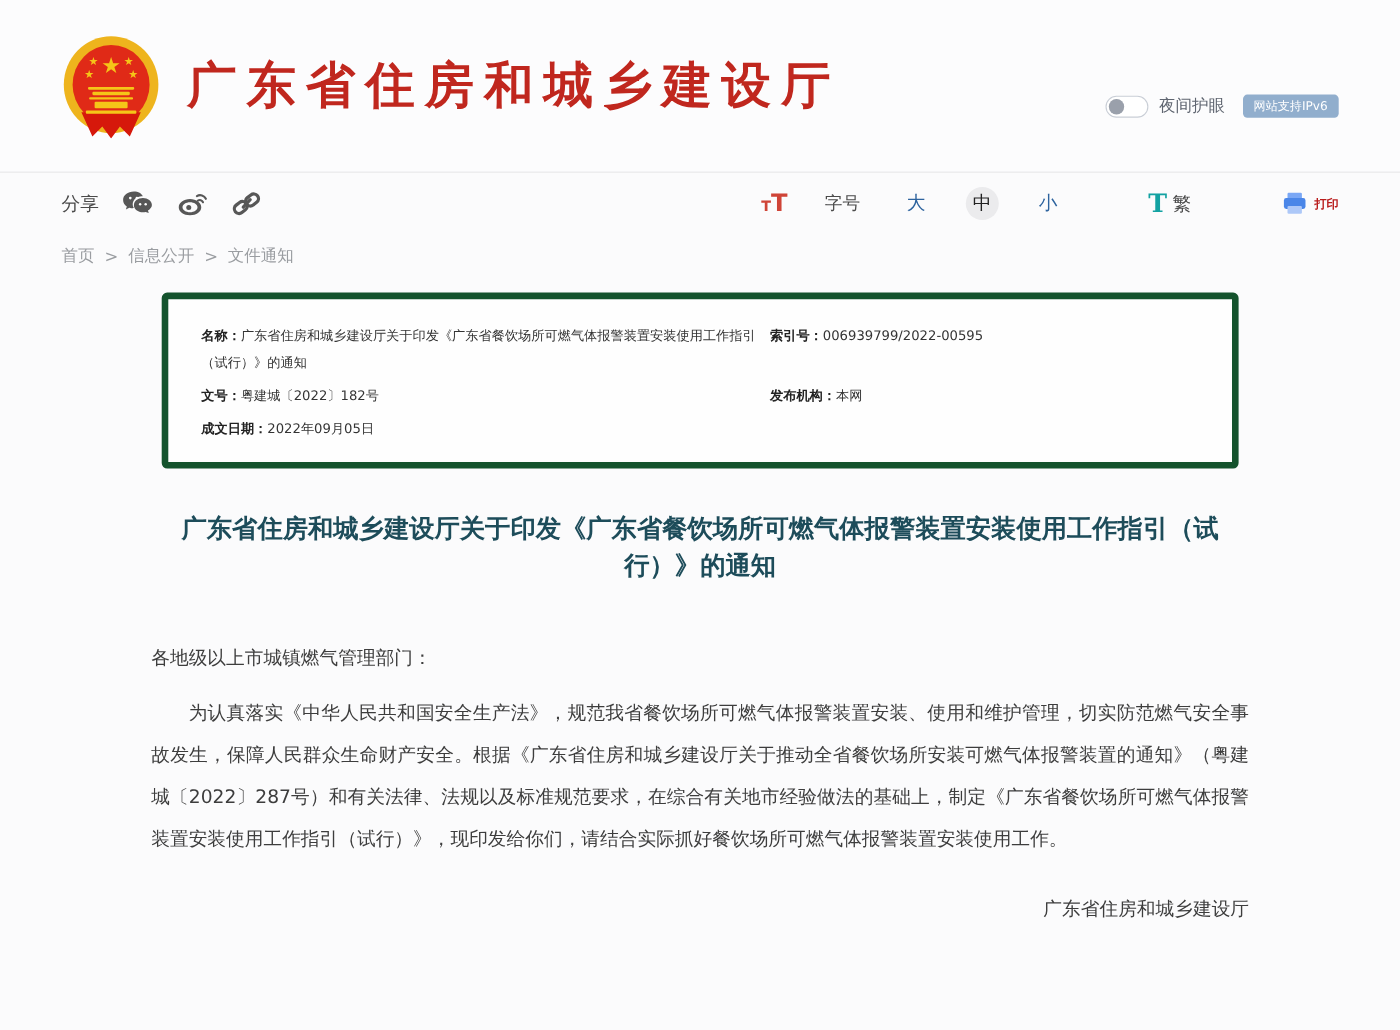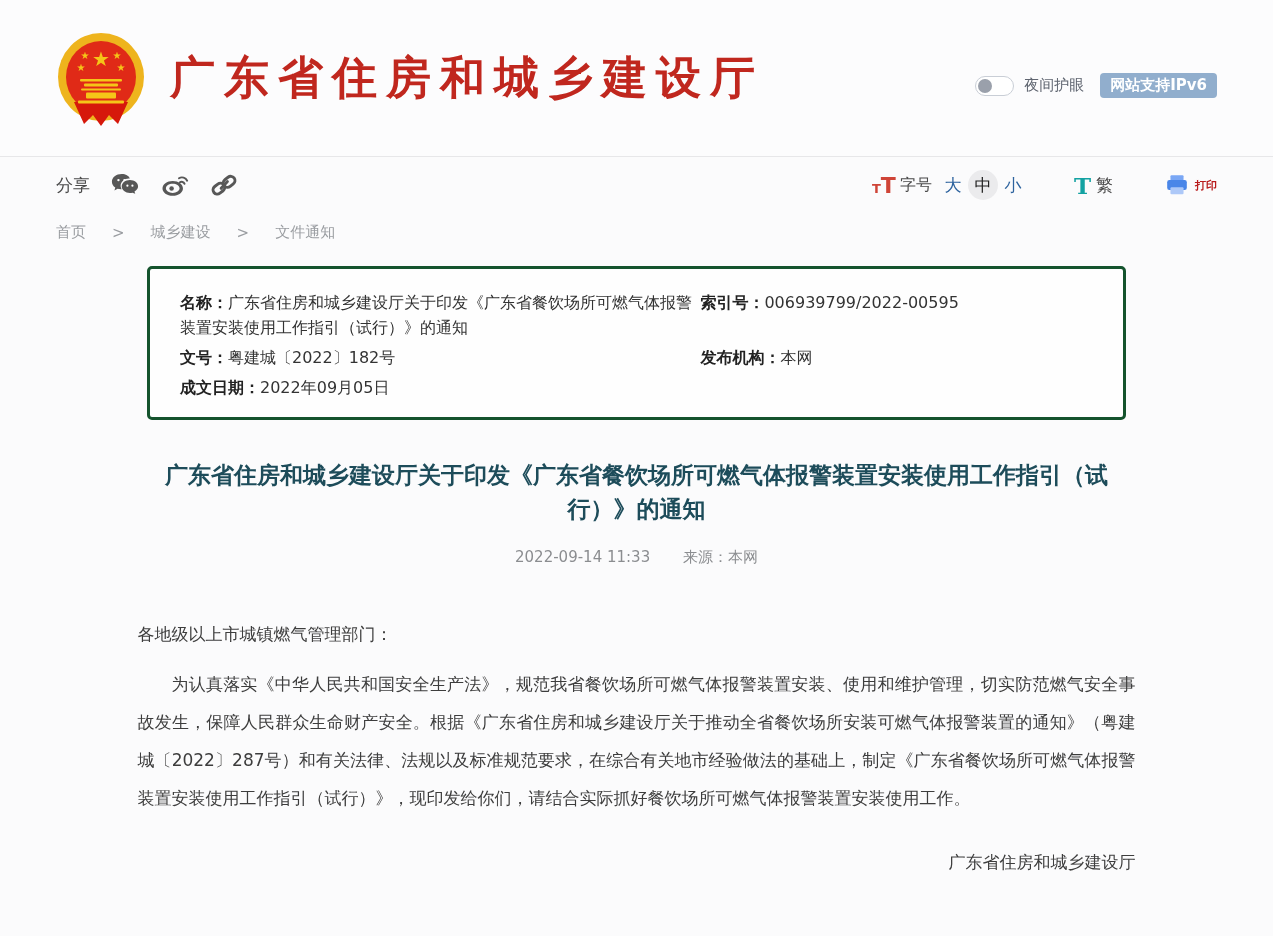--- a/index.html
+++ b/index.html
@@ -8,56 +8,56 @@
     font-family:"DejaVu Sans","Liberation Sans",sans-serif;
     background:#fbfbfc; color:#3d3d3d;
   }
   .page { width:1273px; min-height:936px; background:#fbfbfc; overflow:hidden; }
 
   
   .header { height:157px; background:#fcfcfd; border-bottom:1px solid #e7e7e9; position:relative; }
   .header-inner { display:flex; align-items:center; height:100%; padding:0 56px; }
   .logo { width:90px; height:94px; margin-top:2px; flex:0 0 auto; }
   .site-title { color:#c0271e; font-size:45px; font-weight:bold; letter-spacing:9px; margin-left:24px; white-space:nowrap; }
-  .header-right { position:absolute; right:56px; top:73px; display:flex; align-items:center; gap:10px; }
+  .header-right { position:absolute; right:56px; top:86px; display:flex; align-items:center; gap:10px; }
   .toggle { width:39px; height:20px; border:1px solid #c9ced6; border-radius:11px; background:#fff; position:relative; cursor:pointer; flex:0 0 auto; }
   .toggle-knob { position:absolute; left:2px; top:2px; width:14px; height:14px; border-radius:50%; background:#9aa0ab; }
   .night-label { color:#5f6570; font-size:15px; }
-  .ipv6-badge { background:#91aecd; color:#fff; font-size:15px; font-weight:bold; padding:3px 10px; border-radius:4px; margin-left:6px; }
+  .ipv6-badge { background:#91aecd; color:#fff; font-size:11px; font-weight:normal; padding:3px 10px; border-radius:4px; margin-left:6px; }
 
   
   .main { padding:0 56px; }
   .toolbar-row { display:flex; justify-content:space-between; align-items:center; margin-top:10px; height:36px; }
   .share-group { display:flex; align-items:center; gap:20px; }
   .share-label { color:#4a4a4a; font-size:17px; }
   .icon-btn { display:inline-flex; align-items:center; cursor:pointer; }
-  .controls-group { display:flex; align-items:center; }
+  .controls-group { display:flex; align-items:center;gap:30px; }
   .fontsize-icon { color:#cf4437; font-weight:bold; white-space:nowrap; }
   .fontsize-icon .t-sm { font-size:13px; }
   .fontsize-icon .t-lg { font-size:22px; }
   .ctrl-label { color:#4a4a4a; font-size:16px; margin:0 6px 0 4px; }
   .size-btn { color:#2d639e; font-size:17px; cursor:pointer; width:30px; height:30px; line-height:30px; text-align:center; display:inline-block; }
   .size-btn.active { color:#222; background:#ebebed; border-radius:50%; }
   .trad-group { margin-left:46px; display:flex; align-items:center; cursor:pointer; }
   .trad-icon { color:#13a2a2; font-size:23px; font-weight:bold; font-family:"DejaVu Serif","Liberation Serif",serif; }
   .trad-label { color:#4a4a4a; font-size:17px; margin-left:5px; }
   .print-group { margin-left:52px; display:flex; align-items:center; cursor:pointer; }
   .print-label { color:#b91c1c; font-size:11px; margin-left:6px;font-weight:bold; }
 
   
-  .breadcrumb { margin-top:20px; display:flex; align-items:center; gap:26px; color:#9a9da1; font-size:15px; }
+  .breadcrumb { margin-top:20px; display:flex; align-items:center; gap:9px; color:#9a9da1; font-size:15px; }
   .breadcrumb .crumb { cursor:pointer; }
 
   
   .info-box {
     width:979px; margin:24px auto 0; background:#fefefe;
-    border:3px solid #14532d; border-radius:5px;
+    border:6px solid #14532d; border-radius:5px;
     padding:21px 30px 17px;
     display:grid; grid-template-columns:57% 43%; row-gap:5px;
-    font-size:16px; line-height:25px; color:#333;
+    font-size:12px; line-height:25px; color:#333;
   }
   .info-box b { color:#222; }
 
   
   .article { width:998px; margin:0 auto; }
   .article-title {
     margin-top:38px; text-align:center; color:#1d4c5a;
     font-size:23px; font-weight:bold; line-height:34px;
   }
   .article-meta { margin-top:22px; text-align:center; color:#8b8d90; font-size:15px; }
@@ -159,39 +159,35 @@
             <rect x="5" y="12" width="12" height="6.5" rx="1" fill="#adc8f8"></rect>
           </svg>
           <span class="print-label">打印</span>
         </span>
       </div>
     </div>
 
     <div class="breadcrumb">
       <span class="crumb">首页</span>
       <span>&gt;</span>
-      <span class="crumb">城乡建设</span>
+      <span class="crumb">信息公开</span>
       <span>&gt;</span>
       <span class="crumb">文件通知</span>
     </div>
 
     <div class="info-box">
       <div><b>名称：</b><span>广东省住房和城乡建设厅关于印发《广东省餐饮场所可燃气体报警装置安装使用工作指引（试行）》的通知</span></div>
       <div><b>索引号：</b><span>006939799/2022-00595</span></div>
       <div><b>文号：</b><span>粤建城〔2022〕182号</span></div>
       <div><b>发布机构：</b><span>本网</span></div>
       <div><b>成文日期：</b><span>2022年09月05日</span></div>
     </div>
 
     <div class="article">
       <h1 class="article-title">广东省住房和城乡建设厅关于印发《广东省餐饮场所可燃气体报警装置安装使用工作指引（试行）》的通知</h1>
-      <div class="article-meta">
-        <span>2022-09-14  11:33</span>
-        <span class="src">来源：本网</span>
-      </div>
       <div class="article-body">
         <p>各地级以上市城镇燃气管理部门：</p>
         <p class="para">为认真落实《中华人民共和国安全生产法》，规范我省餐饮场所可燃气体报警装置安装、使用和维护管理，切实防范燃气安全事故发生，保障人民群众生命财产安全。根据《广东省住房和城乡建设厅关于推动全省餐饮场所安装可燃气体报警装置的通知》（粤建城〔2022〕287号）和有关法律、法规以及标准规范要求，在综合有关地市经验做法的基础上，制定《广东省餐饮场所可燃气体报警装置安装使用工作指引（试行）》，现印发给你们，请结合实际抓好餐饮场所可燃气体报警装置安装使用工作。</p>
       </div>
       <div class="signature">
         <div>广东省住房和城乡建设厅</div>
       </div>
     </div>
 
   </div>

